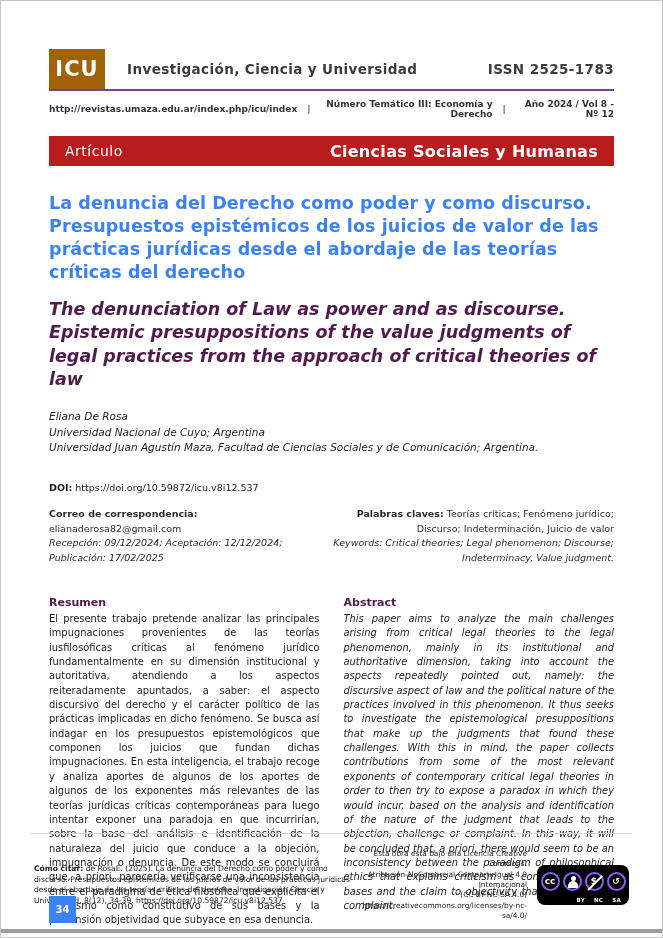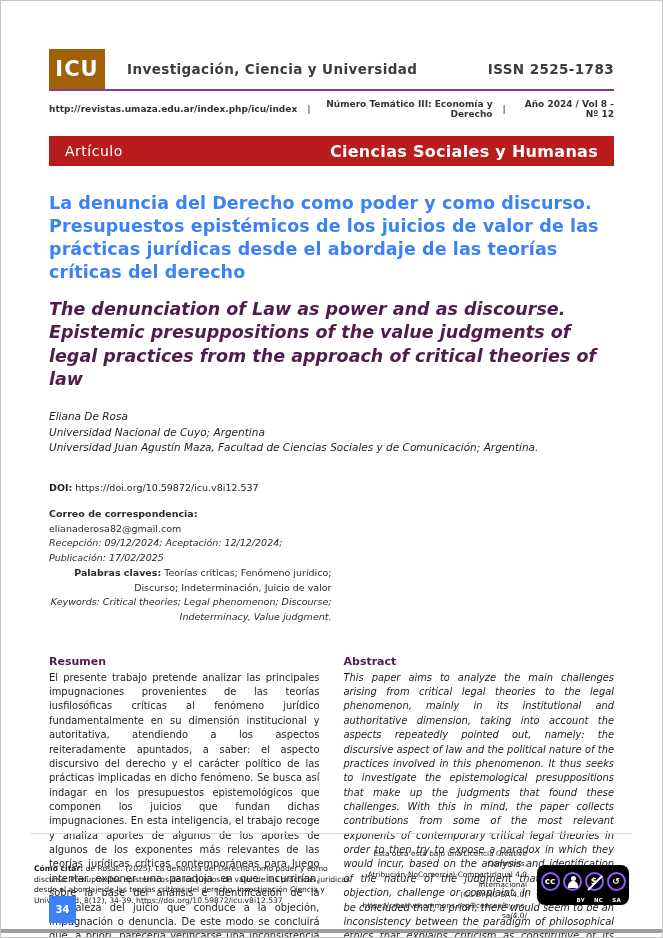--- a/index.html
+++ b/index.html
@@ -46,21 +46,21 @@
   }
 
   
   .authors { margin-top:18px; font-style:italic; font-size:10.5px; line-height:1.5; color:#1d1d1d; }
 
   
   .doi-row { margin-top:26px; font-size:9.5px; color:#1d1d1d; }
   .doi-row .lbl { font-weight:bold; }
 
   
-  .meta-row { display:flex; margin-top:14px;flex-direction:column; }
+  .meta-row { display:flex; margin-top:14px; }
   .meta-left { width:50%; font-size:9.5px; line-height:1.55; }
   .meta-left .lbl { font-weight:bold; }
   .meta-left .ital { font-style:italic; }
   .meta-right { width:50%; text-align:right; font-size:9.5px; line-height:1.55; }
   .meta-right .lbl { font-weight:bold; }
   .meta-right .kw-en { font-style:italic; }
 
   
   .abs-row { display:flex; gap:24px; margin-top:30px; }
   .abs-col { width:50%; }

